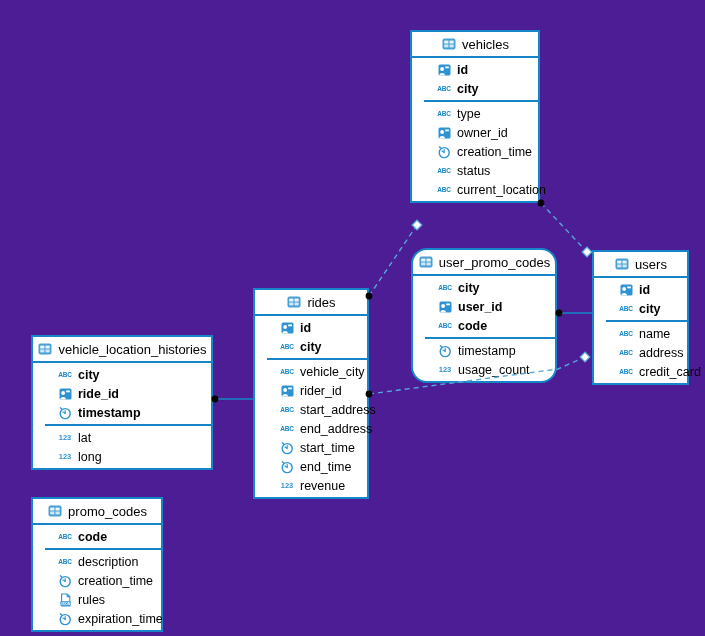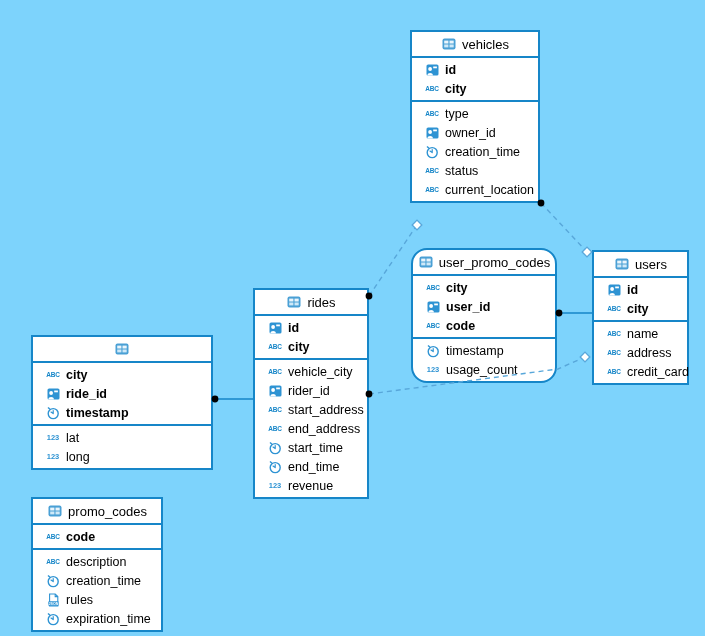--- a/index.html
+++ b/index.html
@@ -1,21 +1,21 @@
 <!DOCTYPE html>
 <html><head>
 <meta charset="utf-8">
 <style>
   html,body{margin:0;padding:0;background:#ffffff;}
-  .canvas{position:relative;width:705px;height:636px;background:#7dd3fc;
+  .canvas{position:relative;width:705px;height:636px;background:#4c1d95;
           font-family:"Liberation Sans",sans-serif;overflow:hidden;}
   .table{position:absolute;background:#ffffff;border:2px solid #1686C8;z-index:1;box-sizing:border-box;}
   .thead{display:flex;align-items:center;justify-content:center;gap:5px;height:24px;
          border-bottom:2px solid #1686C8;font-size:13px;color:#000;white-space:nowrap;padding:0 4px;}
-  .section{padding:2px 7px;}
+  .section{padding:2px 7px;margin-left:12px;}
   .section.cols{border-top:2px solid #1686C8;}
   .row{display:flex;align-items:center;gap:5px;height:19px;padding:0 5px;
        font-size:12.5px;color:#000;white-space:nowrap;}
   .row.pk{font-weight:bold;}
   .ic{width:16px;min-width:16px;height:14px;display:flex;align-items:center;justify-content:center;}
   .abc{font-size:6.5px;font-weight:bold;color:#1686C8;letter-spacing:-0.2px;}
   .num{font-size:7.5px;color:#2E93D3;font-weight:600;}
   svg.relations{position:absolute;left:0;top:0;z-index:2;pointer-events:none;}
 </style>
 </head>
@@ -315,20 +315,21 @@
       <div class="thead">
         <span class="ic">
           <svg width="14" height="12" viewBox="0 0 14 12">
             <rect x="0.5" y="0.5" width="13" height="11" rx="2" fill="#4AA0D5"></rect>
             <rect x="2.2" y="2.6" width="4.2" height="2.9" fill="#EAF5FC"></rect>
             <rect x="7.5" y="2.6" width="4.2" height="2.9" fill="#EAF5FC"></rect>
             <rect x="2.2" y="6.5" width="4.2" height="2.9" fill="#CFE9F8"></rect>
             <rect x="7.5" y="6.5" width="4.2" height="2.9" fill="#CFE9F8"></rect>
           </svg>
         </span>
+        <span>vehicle_location_histories</span>
       </div>
       <div class="section pk">
         <div class="row pk">
           <span class="ic">
             <span class="abc">ABC</span>
           </span>
           <span>city</span>
         </div>
         <div class="row pk">
           <span class="ic">

